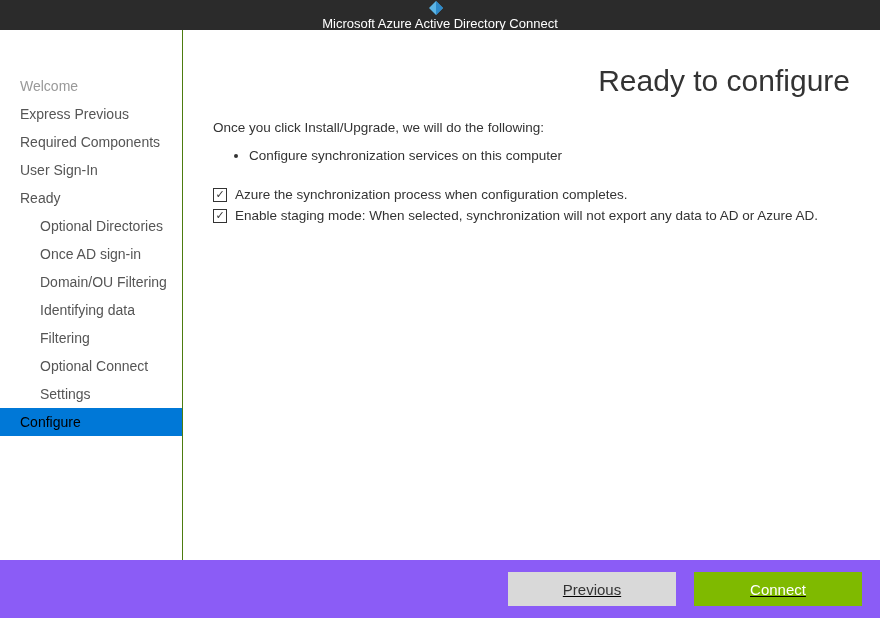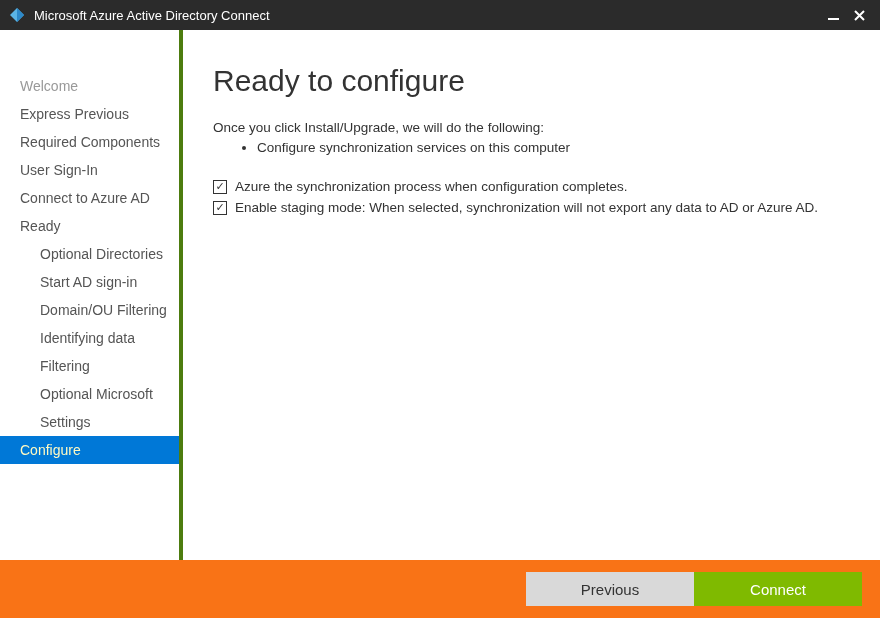--- a/index.html
+++ b/index.html
@@ -13,105 +13,108 @@
       flex-direction: column;
     }
     .titlebar {
       background: #2b2b2b;
       color: #fff;
       height: 30px;
       display: flex;
       align-items: center;
       padding: 0 8px;
       font-size: 13px;
+      flex-direction: column;
     }
     .titlebar .logo {
       width: 18px; height: 18px;
       margin-right: 8px;
       display: flex; align-items: center; justify-content: center;
     }
     .titlebar .spacer { flex: 1; }
     .titlebar .win-btn {
       width: 26px; height: 28px;
       display: flex; align-items: center; justify-content: center;
       color: #fff; font-size: 14px;
     }
     .body {
       flex: 1;
       display: flex;
       min-height: 0;
     }
     .sidebar {
       width: 183px;
-      border-right: 4px solid #4d7c0f;
+      border-right: 1px solid #4d7c0f;
       padding-top: 42px;
       font-size: 14px;
       color: #555;
     }
     .sidebar .item {
       padding: 4px 0 4px 20px;
       line-height: 20px;
       color: #555;
       cursor: default;
     }
     .sidebar .item.visited { color: #999; }
     .sidebar .item.sub { padding-left: 40px; }
     .sidebar .item.active {
       background: #0078d7;
-      color: #fef9c3;
+      color: #000000;
     }
     .main {
       flex: 1;
       padding: 34px 30px;
       color: #333;
     }
     .main h1 {
       font-size: 30px;
       font-weight: 300;
       color: #333;
       margin-bottom: 22px;
+      text-align: right;
     }
     .main .intro {
       font-size: 13.5px;
-      margin-bottom: 2px;
+      margin-bottom: 10px;
       color: #333;
     }
     .main ul {
       padding-left: 36px;
       margin-bottom: 20px;
     }
     .main ul li {
       font-size: 13.5px;
       line-height: 22px;
       color: #333;
-      margin-left: 8px;
     }
     .checkbox-row {
       display: flex;
       align-items: center;
       font-size: 13.5px;
       margin-bottom: 6px;
       color: #333;
     }
     .checkbox-row .cb {
       width: 14px; height: 14px;
       border: 1px solid #333;
       margin-right: 8px;
       display: flex; align-items: center; justify-content: center;
       font-size: 11px;
       line-height: 1;
       color: #333;
     }
     .footer {
-      background: #f97316;
+      background: #8b5cf6;
       height: 58px;
       display: flex;
       align-items: center;
       justify-content: flex-end;
       padding-right: 18px;
+      gap: 18px;
+      text-decoration: underline;
     }
     .footer button {
       width: 168px;
       height: 34px;
       border: none;
       font-size: 15px;
       font-family: inherit;
       cursor: pointer;
     }
     .footer .btn-prev {
@@ -146,28 +149,27 @@
       </svg>
   </span>
 </div>
 
 <div class="body">
   <div class="sidebar">
     <div class="item visited">Welcome</div>
     <div class="item">Express Previous</div>
     <div class="item">Required Components</div>
     <div class="item">User Sign-In</div>
-    <div class="item">Connect to Azure AD</div>
     <div class="item">Ready</div>
     <div class="item sub">Optional Directories</div>
-    <div class="item sub">Start AD sign-in</div>
+    <div class="item sub">Once AD sign-in</div>
     <div class="item sub">Domain/OU Filtering</div>
     <div class="item sub">Identifying data</div>
     <div class="item sub">Filtering</div>
-    <div class="item sub">Optional Microsoft</div>
+    <div class="item sub">Optional Connect</div>
     <div class="item sub">Settings</div>
     <div class="item active">Configure</div>
   </div>
 
   <div class="main">
     <h1>Ready to configure</h1>
     <p class="intro">Once you click Install/Upgrade, we will do the following:</p>
     <ul>
       <li>Configure synchronization services on this computer</li>
     </ul>

